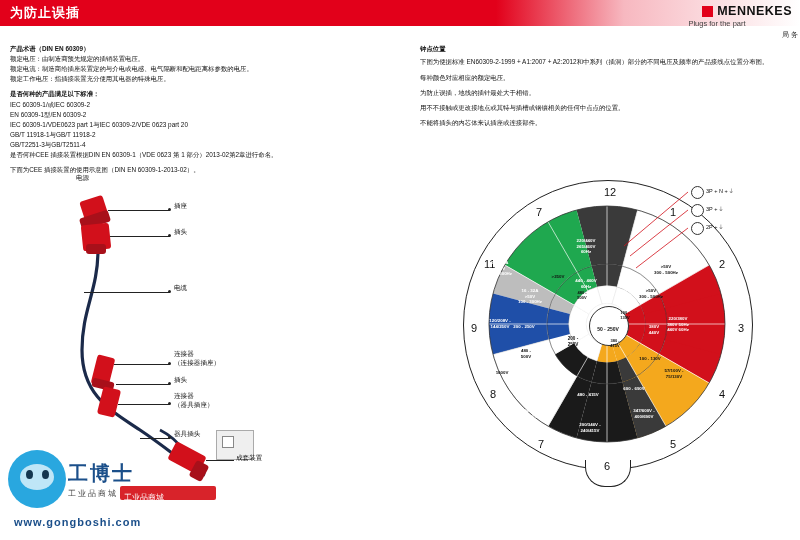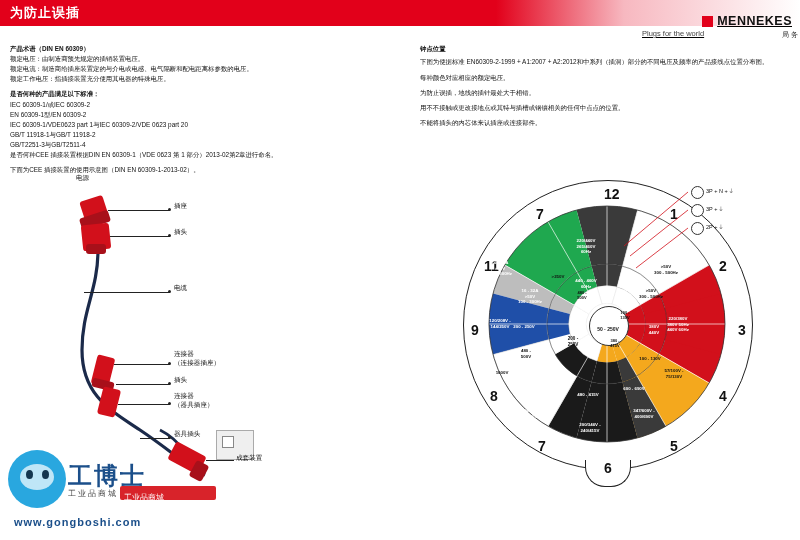--- a/index.html
+++ b/index.html
@@ -14,21 +14,21 @@
   
   .hdr{
     position:absolute;left:0;top:0;width:800px;height:26px;
     background:linear-gradient(90deg,#e2001a 0%,#e2001a 62%,#f7b8c0 78%,#ffffff 100%);
   }
   .hdr-title{
     position:absolute;left:10px;top:4px;
     font-size:13px;color:#fff;font-weight:bold;letter-spacing:1px;
   }
   .brandbox{
-    position:absolute;right:8px;top:14px;width:150px;text-align:left;text-decoration:underline;
+    position:absolute;right:8px;top:4px;width:150px;text-align:center;
   }
   .brand-row{display:flex;align-items:center;justify-content:flex-end;gap:4px;}
   .brand-sq{width:11px;height:11px;background:#e2001a;}
   .brand-name{font-size:12.5px;font-weight:bold;color:#111;letter-spacing:.5px;}
   .brand-sub{font-size:7.5px;color:#444;margin-top:1px;}
   .hdr-right-cn{
     position:absolute;right:2px;top:30px;font-size:7px;color:#333;line-height:1.5;text-align:right;
   }
 
   
@@ -55,52 +55,52 @@
   .wheel-outer{
     position:absolute;left:25px;top:10px;width:288px;height:288px;
     border:1.5px solid #222;border-radius:50%;background:#fff;
   }
   .tab{
     position:absolute;left:147px;top:290px;width:44px;height:26px;
     border:1.5px solid #222;border-top:none;border-radius:0 0 20px 20px;background:#fff;
   }
   .tabcut{position:absolute;left:149px;top:288px;width:40px;height:5px;background:#fff;}
   svg.wheel{position:absolute;left:25px;top:10px;}
-  .wnum{position:absolute;font-size:14px;font-weight:bold;color:#111;}
+  .wnum{position:absolute;font-size:11px;font-weight:normal;color:#111;}
   .seglabel{position:absolute;font-size:4.4px;font-weight:bold;line-height:1.25;text-align:center;color:#fff;white-space:pre;}
   .seglabel.dk{color:#111;}
   .hub{
     position:absolute;left:151px;top:136px;width:38px;height:38px;border-radius:50%;
     background:#fff;border:1px solid #333;
   }
   .cbox{position:absolute;font-size:5.5px;color:#111;white-space:pre;}
   .cpin{position:absolute;width:11px;height:11px;border-radius:50%;border:1px solid #333;background:#fff;}
 
   
   .wm{position:absolute;left:8px;top:440px;width:210px;height:96px;}
   .wm-bubble{position:absolute;left:0;top:10px;width:58px;height:58px;border-radius:50%;background:#29a7df;}
   .wm-face{position:absolute;left:12px;top:24px;width:34px;height:26px;border-radius:50%;background:#bfe6f7;}
   .wm-eye{position:absolute;width:7px;height:9px;border-radius:50%;background:#14364f;top:30px;}
-  .wm-txt{position:absolute;left:60px;top:20px;font-size:24px;color:#1b4f8a;font-weight:bold;letter-spacing:2px;}
+  .wm-txt{position:absolute;left:60px;top:20px;font-size:20px;color:#1b4f8a;font-weight:bold;letter-spacing:2px;}
   .wm-sub{position:absolute;left:60px;top:48px;font-size:8px;color:#444;letter-spacing:2px;}
   .wm-url{position:absolute;left:6px;top:76px;font-size:11px;color:#1b4f8a;font-weight:bold;letter-spacing:1px;}
   .wm-band{position:absolute;left:112px;top:46px;width:96px;height:14px;background:#d8232a;border-radius:2px;}
   .wm-band span{color:#fff;font-size:8px;line-height:14px;padding-left:4px;}
 </style>
 </head>
 <body>
 
 <div class="hdr"></div>
 <div class="hdr-title">为防止误插</div>
 <div class="brandbox">
   <div class="brand-row">
     <span class="brand-sq"></span>
     <span class="brand-name">MENNEKES</span>
   </div>
-  <div class="brand-sub">Plugs for the world</div>
+  <div class="brand-sub">Plugs for the part</div>
 </div>
 <div class="hdr-right-cn">局
 务</div>
 
 <div class="lcol">
   <div class="blk">
     <div class="ttl">产品术语（DIN EN 60309）</div>
     <div>额定电压：由制造商预先规定的插销装置电压。</div>
     <div>额定电流：制造商给插座装置定的与介电或电感、电气隔断和配电距离标参数的电压。</div>
     <div>额定工作电压：指插接装置充分使用其电器的特殊电压。</div>

